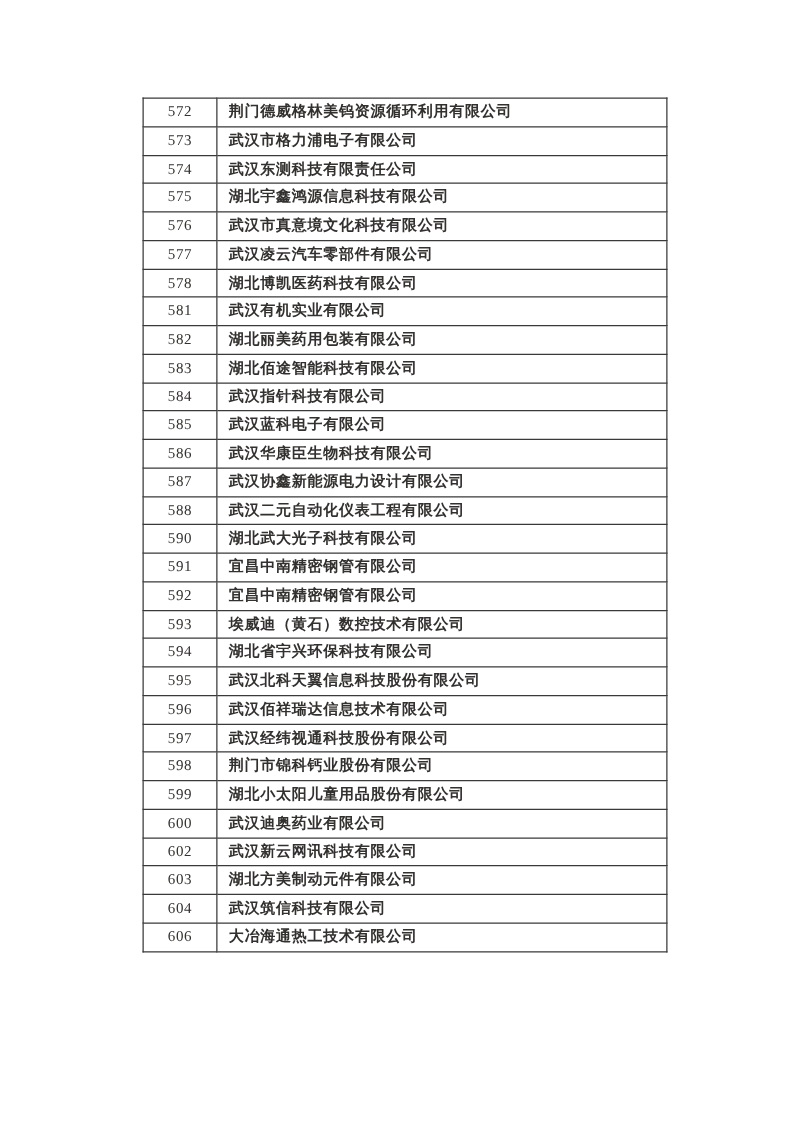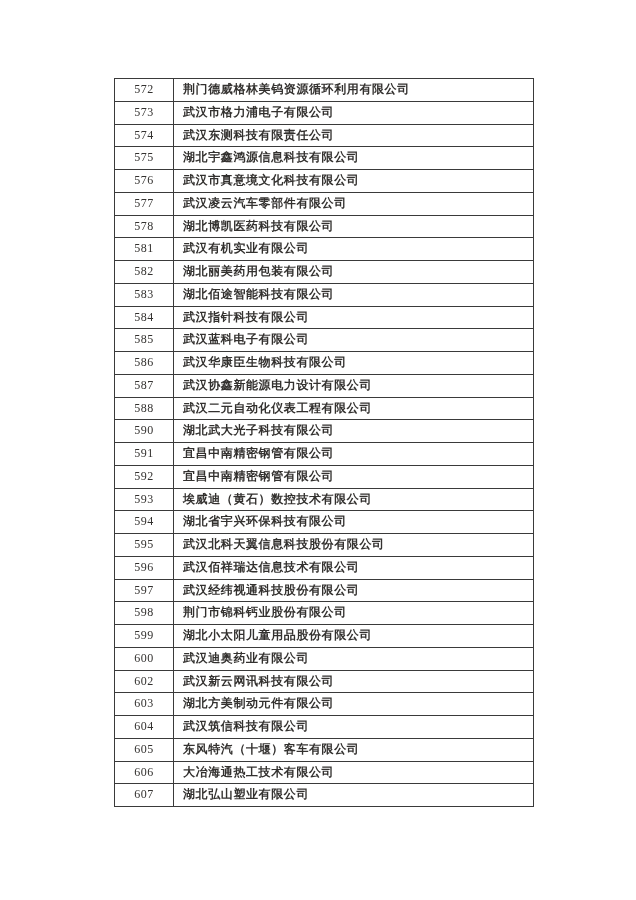--- a/index.html
+++ b/index.html
@@ -200,29 +200,21 @@
   <tr>
     <td class="num-cell">603</td>
     <td class="name-cell">湖北方美制动元件有限公司</td>
   </tr>
 
   <tr>
     <td class="num-cell">604</td>
     <td class="name-cell">武汉筑信科技有限公司</td>
   </tr>
 
-  <tr>
-    <td class="num-cell">605</td>
-    <td class="name-cell">东风特汽（十堰）客车有限公司</td>
-  </tr>
 
   <tr>
     <td class="num-cell">606</td>
     <td class="name-cell">大冶海通热工技术有限公司</td>
   </tr>
 
-  <tr>
-    <td class="num-cell">607</td>
-    <td class="name-cell">湖北弘山塑业有限公司</td>
-  </tr>
 </tbody>
   </table>
 </div>
 
 </body></html>

